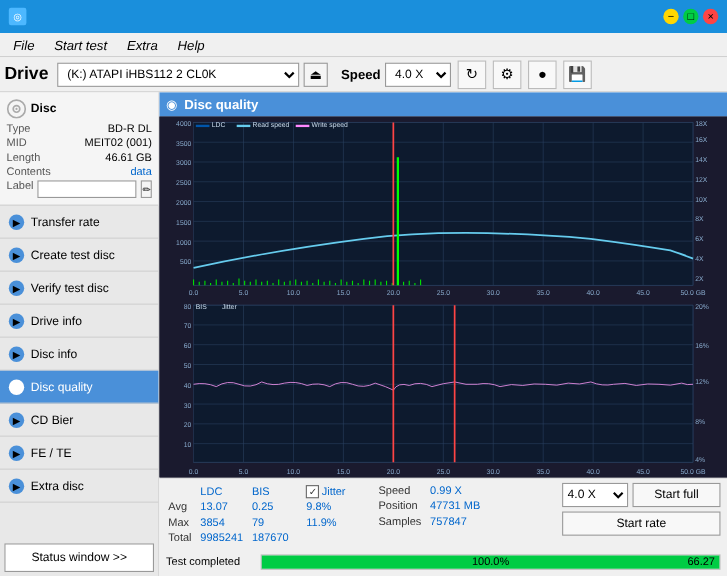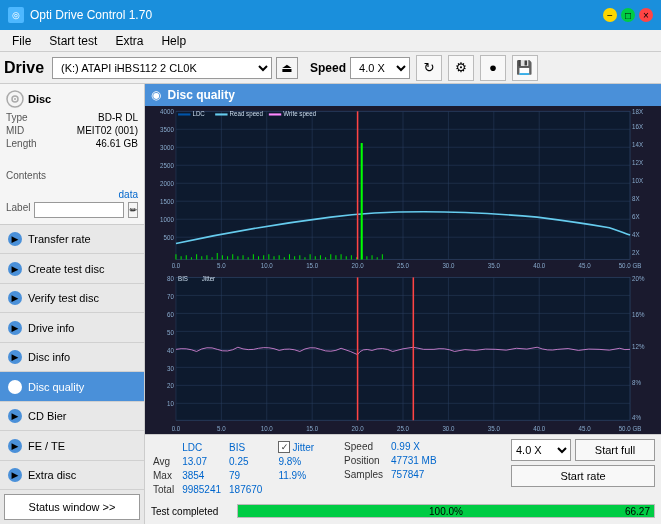--- a/index.html
+++ b/index.html
@@ -10,21 +10,21 @@
     .titlebar-left { display: flex; align-items: center; gap: 6px; font-size: 12px; }
     .titlebar-icon { width: 16px; height: 16px; background: #4db8ff; border-radius: 2px; display: flex; align-items: center; justify-content: center; font-size: 9px; }
     .titlebar-controls { display: flex; gap: 4px; }
     .titlebar-btn { width: 14px; height: 14px; border-radius: 50%; border: none; cursor: pointer; font-size: 10px; display: flex; align-items: center; justify-content: center; }
     .btn-min { background: #ffd700; }
     .btn-max { background: #00cc44; }
     .btn-close { background: #ff4444; }
 
     
     .menubar { background: #f0f0f0; height: 22px; display: flex; align-items: center; padding: 0 4px; border-bottom: 1px solid #ccc; gap: 2px; }
-    .menu-item { padding: 2px 8px; cursor: pointer; font-size: 12px; }
+    .menu-item { padding: 2px 8px; cursor: pointer; font-size: 12px; font-style: italic; }
 
     
     .drivebar { background: #f0f0f0; height: 32px; display: flex; align-items: center; padding: 2px 4px; border-bottom: 1px solid #ccc; gap: 4px; }
     .drive-label { font-weight: bold; font-size: 16px; margin-right: 4px; }
     .drive-select { height: 22px; font-size: 11px; border: 1px solid #999; background: white; padding: 0 4px; flex: 1; max-width: 220px; }
     .drive-icon-btn { width: 22px; height: 22px; border: 1px solid #999; background: #f5f5f5; cursor: pointer; display: flex; align-items: center; justify-content: center; font-size: 12px; }
     .speed-label { font-weight: bold; font-size: 12px; margin-left: 8px; }
     .speed-select { height: 22px; font-size: 11px; border: 1px solid #999; background: white; padding: 0 4px; width: 60px; }
     .toolbar-icon-btn { width: 26px; height: 26px; border: 1px solid #bbb; background: #f8f8f8; cursor: pointer; display: flex; align-items: center; justify-content: center; margin-left: 2px; }
 
@@ -35,21 +35,21 @@
     .sidebar { width: 145px; background: #e8e8e8; border-right: 1px solid #ccc; display: flex; flex-direction: column; }
 
     
     .disc-panel { padding: 6px; border-bottom: 1px solid #ccc; background: #f5f5f5; }
     .disc-header { display: flex; align-items: center; gap: 4px; margin-bottom: 4px; }
     .disc-title { font-weight: bold; font-size: 11px; }
     .disc-icon { width: 18px; height: 18px; }
     .disc-row { display: flex; justify-content: space-between; align-items: center; margin-bottom: 2px; font-size: 10px; }
     .disc-row-label { color: #555; }
     .disc-row-value { color: #000; }
-    .disc-row-value.data { color: #0066cc; margin-top: 38px; }
+    .disc-row-value.data { color: #0066cc; }
     .label-row { display: flex; align-items: flex-start; gap: 4px; font-size: 10px; margin-top: 2px; }
     .label-input { border: 1px solid #999; height: 16px; width: 90px; font-size: 10px; padding: 0 2px; }
 
     
     .nav-item { height: 30px; display: flex; align-items: center; padding: 0 8px; gap: 6px; cursor: pointer; font-size: 11px; border-bottom: 1px solid #d0d0d0; }
     .nav-item.active { background: #4a90d9; color: white; }
     .nav-item-icon { width: 14px; height: 14px; border-radius: 50%; display: flex; align-items: center; justify-content: center; font-size: 9px; flex-shrink: 0; }
     .nav-icon-blue { background: #4a90d9; }
 
     
@@ -83,21 +83,20 @@
     .progress-bar-fill { height: 100%; background: #00cc44; }
     .progress-text { position: absolute; top: 0; left: 50%; transform: translateX(-50%); font-size: 10px; line-height: 14px; color: #000; }
     .progress-value { position: absolute; top: 0; right: 4px; font-size: 10px; line-height: 14px; color: #000; }
   </style>
 </head>
 <body>
 
 <div class="titlebar">
   <div class="titlebar-left">
     <div class="titlebar-icon">◎</div>
-    <span>Opti Drive Control 1.70</span>
   </div>
   <div class="titlebar-controls">
     <button class="titlebar-btn btn-min">−</button>
     <button class="titlebar-btn btn-max">□</button>
     <button class="titlebar-btn btn-close">×</button>
   </div>
 </div>
 
 <div class="menubar">
   <span class="menu-item">File</span>

